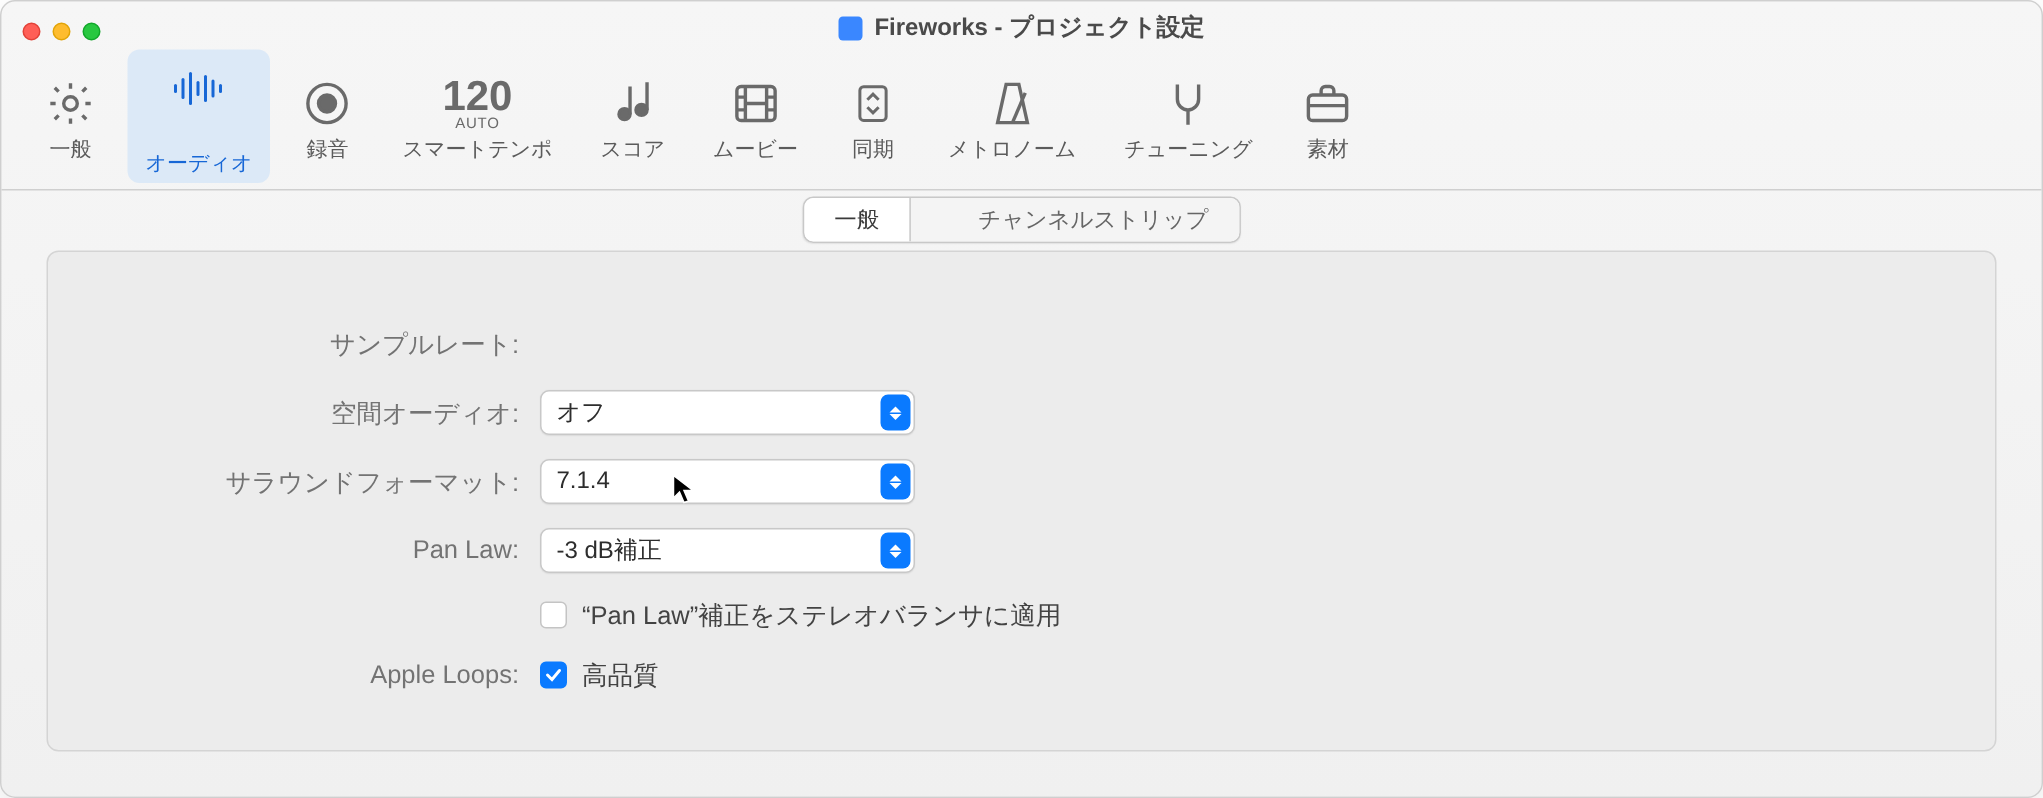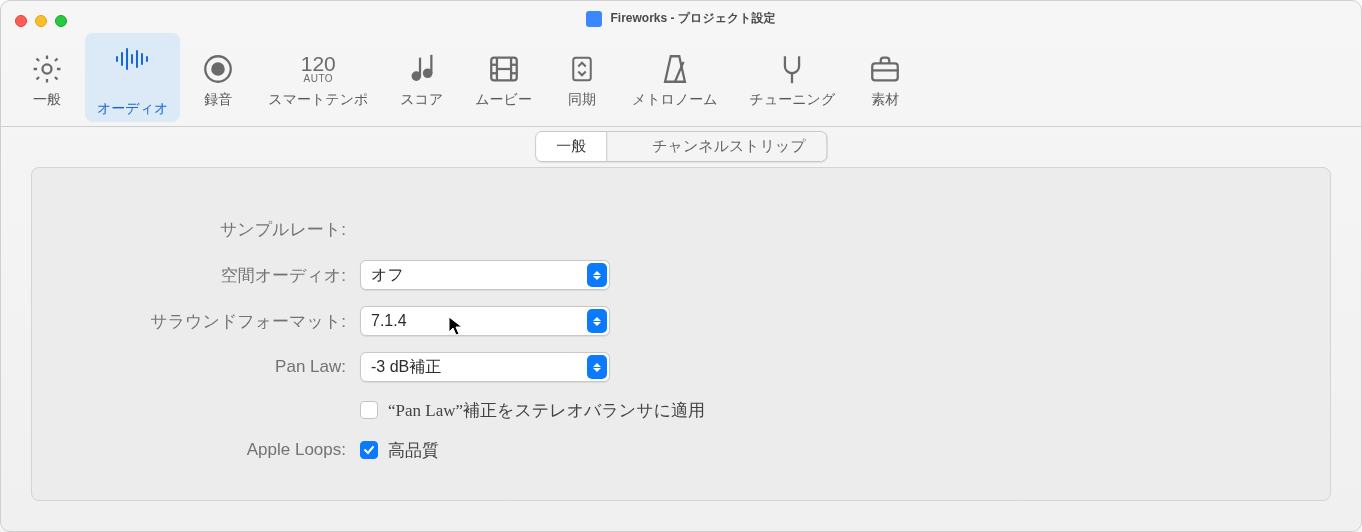--- a/index.html
+++ b/index.html
@@ -4,21 +4,21 @@
 <style>
   * { box-sizing: border-box; margin: 0; padding: 0; }
   html, body { width: 1362px; height: 532px; font-family: -apple-system, "Helvetica Neue", Arial, sans-serif; background: #fff; overflow: hidden; }
   .window { width: 1362px; height: 532px; background: linear-gradient(#f6f6f6, #f0f0f0); border: 1px solid #cfcfcf; border-radius: 10px; box-shadow: 0 10px 30px rgba(0,0,0,0.1); display: flex; flex-direction: column; }
   .titlebar { height: 40px; display: flex; align-items: center; position: relative; border-bottom: 1px solid rgba(0,0,0,0); }
   .traffic { display: flex; gap: 8px; position: absolute; left: 14px; top: 14px; }
   .tl { width: 12px; height: 12px; border-radius: 50%; }
   .tl.red { background:#ff5f57; border:0.5px solid #e24238; }
   .tl.yel { background:#febc2e; border:0.5px solid #e2a407; }
   .tl.grn { background:#28c840; border:0.5px solid #12a72a; }
-  .title { margin: 0 auto; display:flex; align-items:center; gap:8px; font-size:12px; font-weight:600; color:#4a4a4a; }
+  .title { margin: 0 auto; display:flex; align-items:center; gap:8px; font-size:16px; font-weight:600; color:#4a4a4a; }
   .title .appicon { width:16px; height:16px; background:#3a87ff; border-radius:3px; display:inline-block; }
   .toolbar { height: 90px; display:flex; align-items:center; gap:8px; padding: 4px 16px 12px 16px; border-bottom: 1px solid #cfcfcf; }
   .tb-item { display:flex; flex-direction:column; align-items:center; justify-content:center; gap:2px; padding:6px 12px 4px; border-radius:8px; min-width:60px; cursor:default; }
   .tb-item.selected { background:#dce9f7;gap:21px; }
   .tb-item .iconwrap { height:40px; display:flex; align-items:center; justify-content:center; }
   .tb-item svg { display:block; }
   .tb-item .lab { font-size:14px; color:#5b5b5b; white-space: nowrap; }
   .tb-item.selected .lab { color:#1767d6; }
   .content { flex:1; padding: 40px 30px 30px; }
   .panel { background:#ececec; border:1px solid #d4d4d4; border-radius:8px; padding: 18px 28px 30px; position: relative; }
@@ -94,21 +94,21 @@
         <svg width="34" height="34" viewBox="0 0 24 24" fill="none" stroke="#6a6a6a" stroke-width="1.6">
           <circle cx="12" cy="12" r="9"></circle>
             <circle cx="12" cy="12" r="4" fill="#6a6a6a"></circle>
         </svg>
       </span>
       <span class="lab">録音</span>
     </div>
 
     <div class="tb-item">
       <span class="iconwrap" style="flex-direction:column;line-height:1;">
-        <div style="font-size:21px;font-weight:400;color:#6a6a6a;">120</div>
+        <div style="font-size:28px;font-weight:700;color:#6a6a6a;">120</div>
         <div style="font-size:10px;font-weight:400;color:#6a6a6a;letter-spacing:0.5px;">AUTO</div>
       </span>
       <span class="lab">スマートテンポ</span>
     </div>
 
 
     <div class="tb-item">
       <span class="iconwrap">
         <svg width="34" height="34" viewBox="0 0 24 24" fill="#6a6a6a" stroke="#6a6a6a" stroke-width="1.6">
           <circle cx="8" cy="17" r="2.6"></circle>
@@ -221,21 +221,21 @@
         <div class="row">
           <div class="label">Pan Law:</div>
           <div class="control">
             <div class="select">
               <span class="val">-3 dB補正</span>
               <span class="knob"></span>
             </div>
           </div>
         </div>
 
-        <div class="row" style="height:40px;font-family:Liberation Serif, serif;">
+        <div class="row" style="height:40px;">
           <div class="label"></div>
           <div class="control">
             <div class="checkbox">
               
             </div>
             <span class="chklabel">“Pan Law”補正をステレオバランサに適用</span>
           </div>
         </div>
 
         <div class="row" style="height:40px;">

